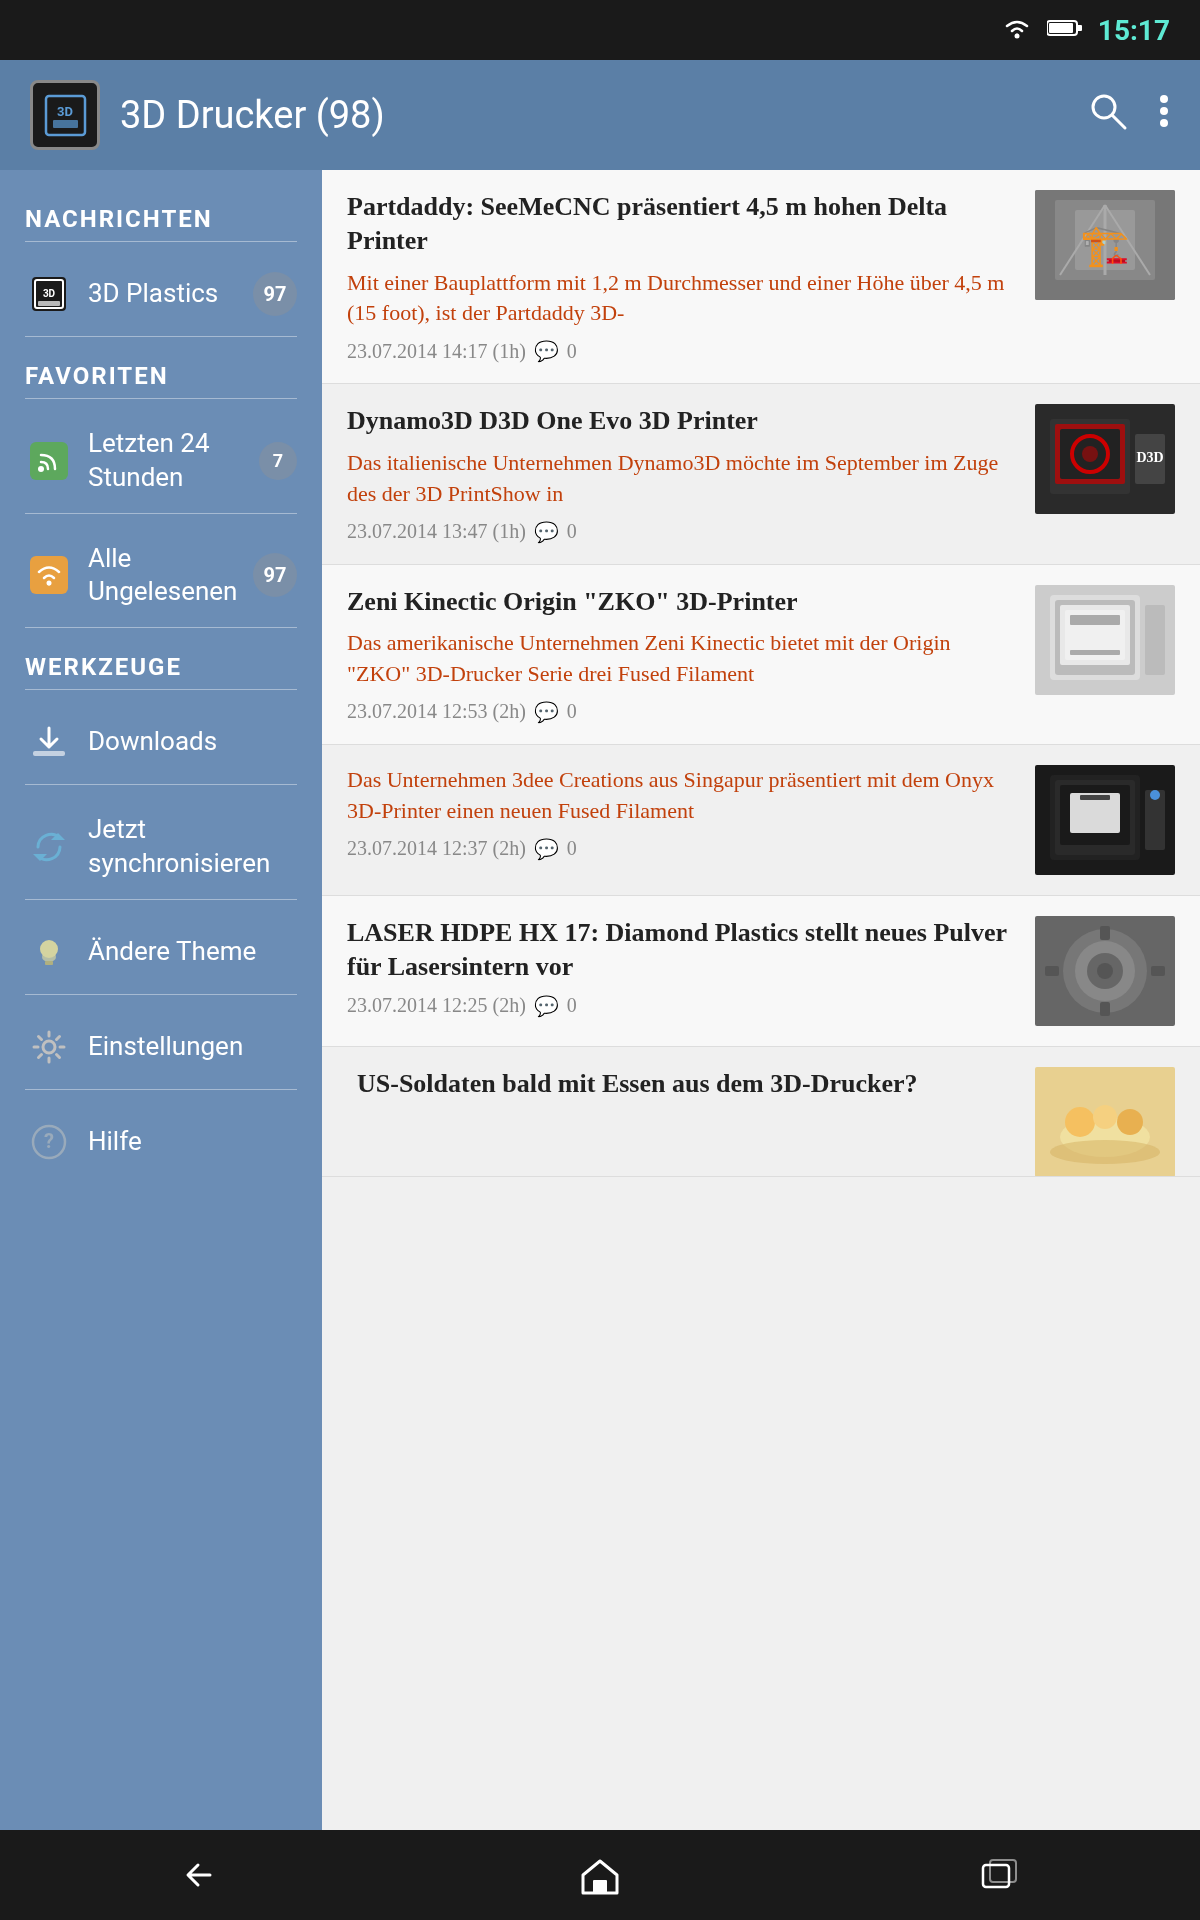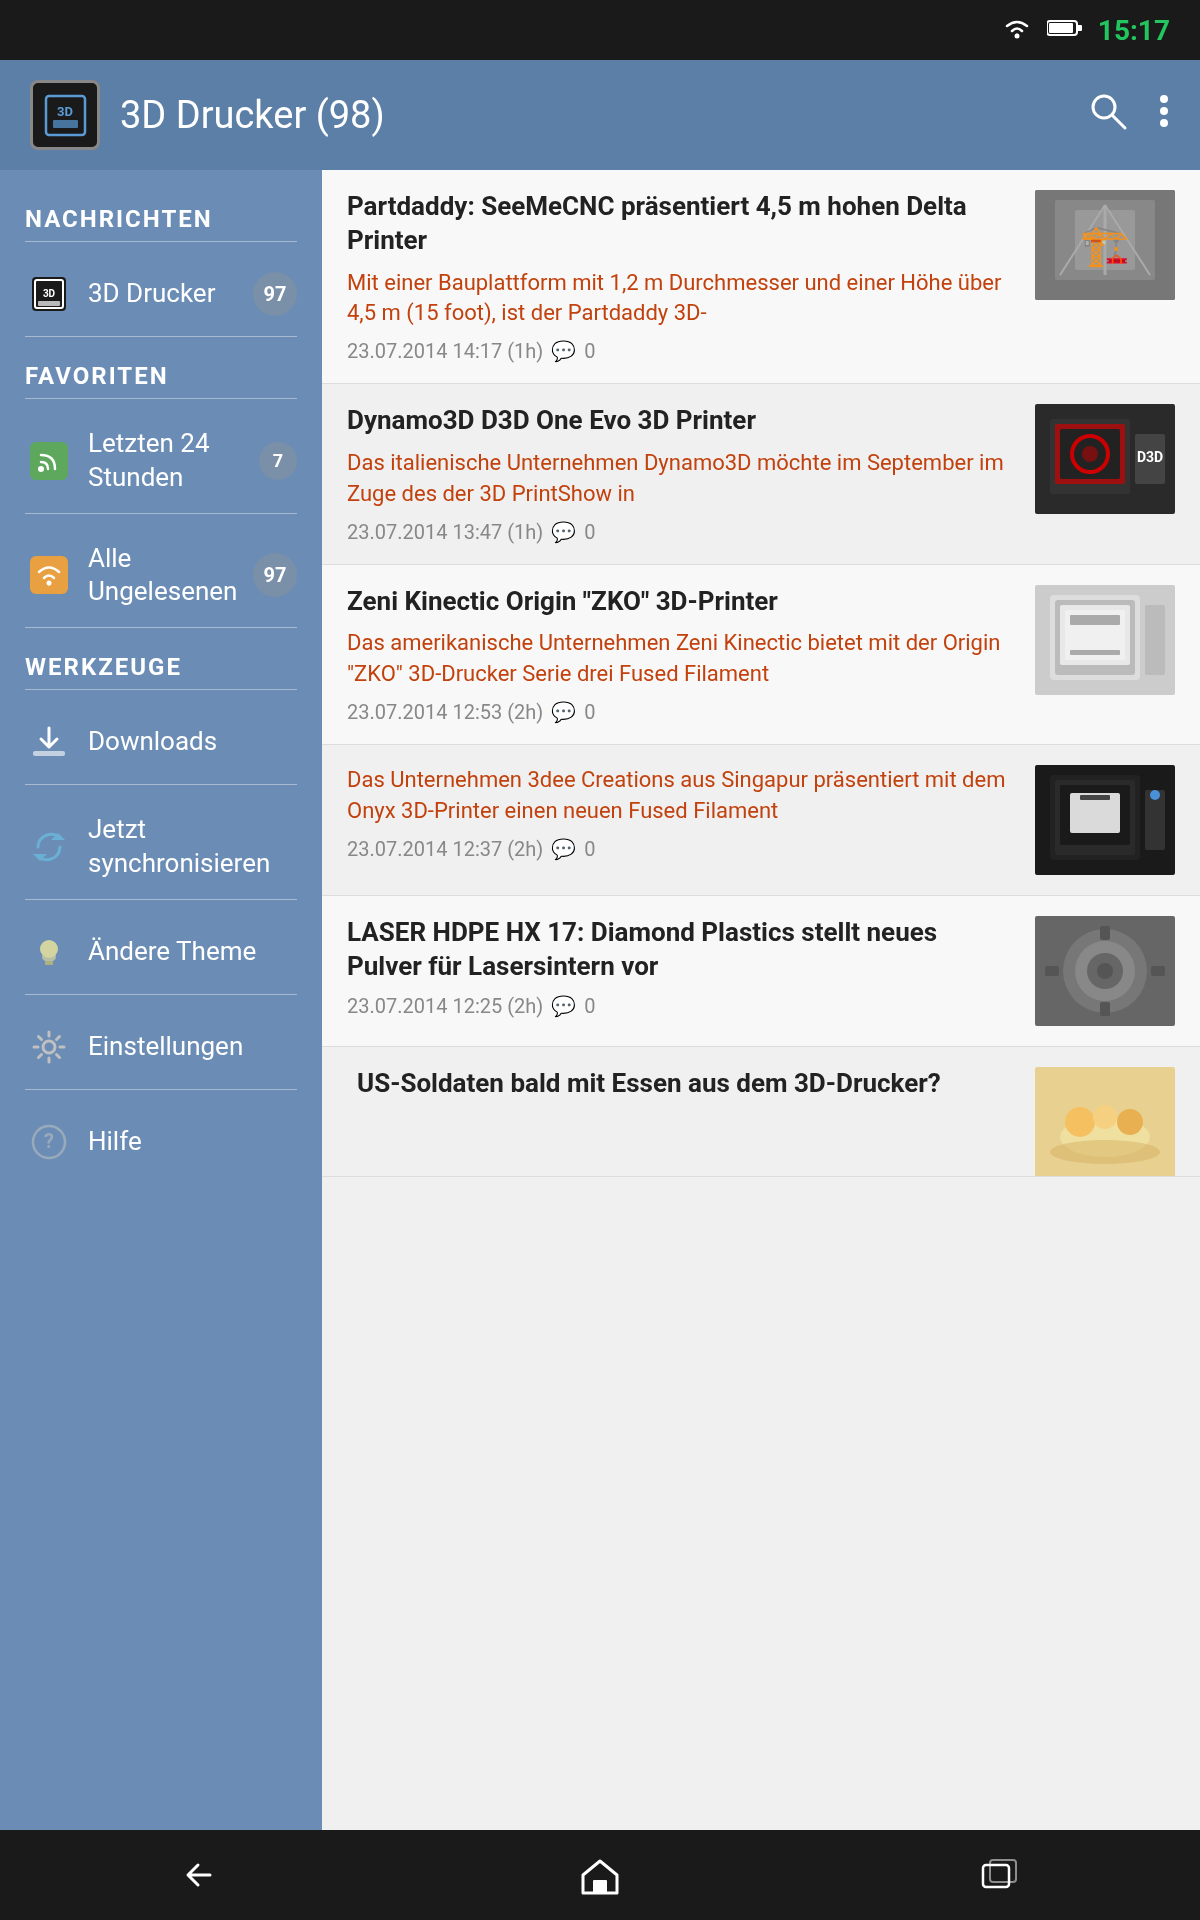--- a/index.html
+++ b/index.html
@@ -22,21 +22,21 @@
       justify-content: flex-end;
       padding: 0 30px;
       gap: 20px;
     }
     .status-bar-icons {
       display: flex;
       align-items: center;
       gap: 15px;
     }
     .status-time {
-      color: #22c55e;
+      color: #5eead4;
       font-size: 28px;
       font-weight: bold;
       text-align: right;
     }
     .wifi-icon, .battery-icon {
       color: white;
       font-size: 22px;
     }
 
     
@@ -182,20 +182,21 @@
       background: #f0f0f0;
       overflow: hidden;
     }
     .news-item {
       display: flex;
       background: #f8f8f8;
       border-bottom: 1px solid #ddd;
       padding: 20px 25px;
       gap: 20px;
       align-items: flex-start;
+      font-family: Liberation Serif, serif;
     }
     .news-item:nth-child(even) {
       background: #f0f0f0;
     }
     .news-content {
       flex: 1;
     }
     .news-title {
       font-size: 26px;
       font-weight: bold;
@@ -327,21 +328,21 @@
 
     <div class="sidebar-item">
       <div class="sidebar-item-icon">
         <svg width="42" height="42" viewBox="0 0 42 42">
           <rect x="4" y="4" width="34" height="34" fill="#1a1a1a" rx="4"></rect>
           <rect x="7" y="7" width="28" height="28" fill="none" stroke="white" stroke-width="2" rx="2"></rect>
           <text x="21" y="24" text-anchor="middle" fill="white" font-size="10" font-weight="bold">3D</text>
           <rect x="10" y="28" width="22" height="5" fill="white" rx="1" opacity="0.7"></rect>
         </svg>
       </div>
-      <span class="sidebar-item-label">3D Drucker</span>
+      <span class="sidebar-item-label">3D Plastics</span>
       <div class="badge">97</div>
     </div>
 
     <div class="sidebar-divider"></div>
 
     <div class="sidebar-section-title">FAVORITEN</div>
     <div class="sidebar-divider"></div>
 
     <div class="sidebar-item">
       <div class="sidebar-item-icon">

